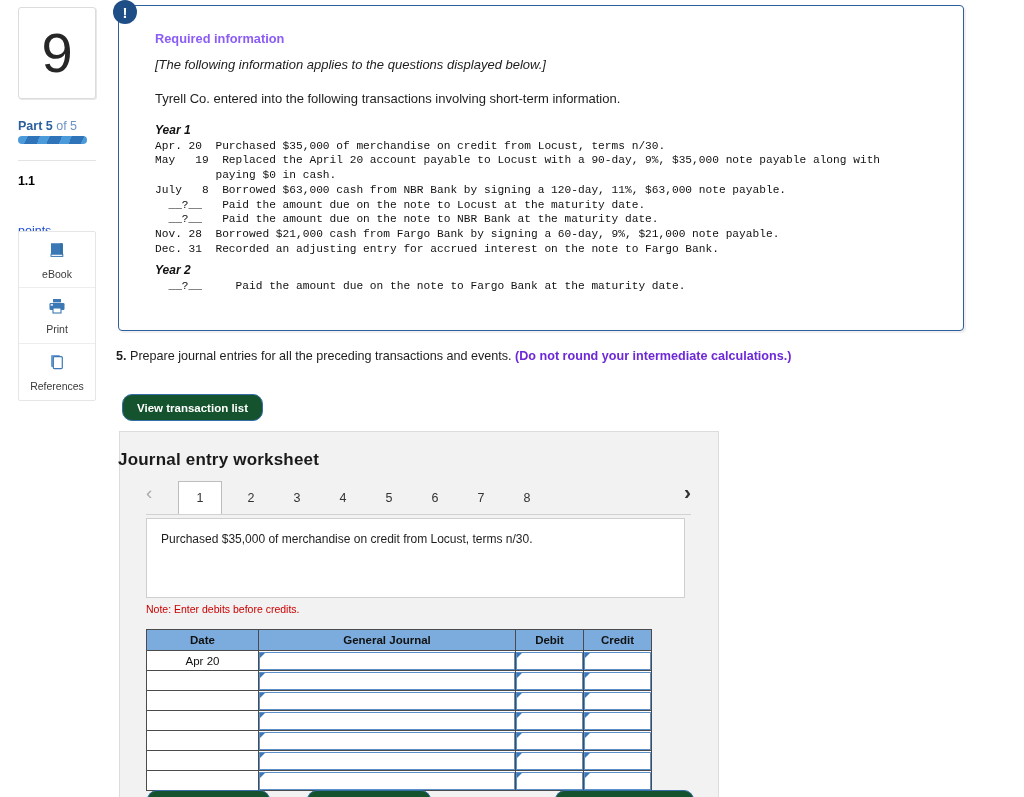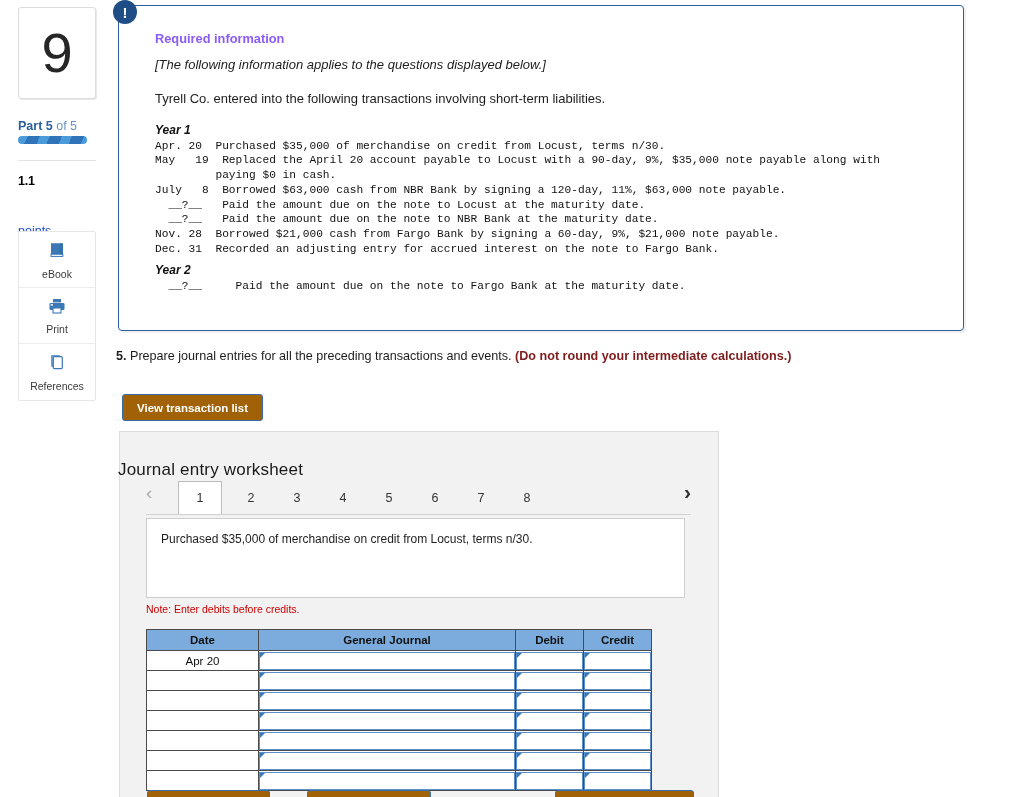--- a/index.html
+++ b/index.html
@@ -69,36 +69,36 @@
   .req-intro { position: absolute; left: 155px; top: 91px; font-size: 13px; color: #1d1d1d; }
 
   .mono-block { position: absolute; left: 155px; top: 123px; font-family: "Liberation Mono", monospace;
                 font-size: 11.2px; line-height: 14.7px; color: #111; white-space: pre; }
   .yr-head { font-family: "Liberation Sans", sans-serif; font-size: 12px; font-weight: bold; font-style: italic; color: #111; }
   .yr-gap { display: block; height: 7px; }
 
   
   .q-line { position: absolute; left: 116px; top: 349px; font-size: 12.6px; color: #1d1d1d; }
   .q-line .qn { font-weight: bold; }
-  .q-line .warn { color: #7f1d1d; font-weight: bold; }
+  .q-line .warn { color: #6d28d9; font-weight: bold; }
 
   
   .btn-blue {
-    background: #a16207; border: 1px solid #356ea8; color: #fff;
-    font-size: 11.5px; font-weight: bold; border-radius: 3px; cursor: pointer;
+    background: #14532d; border: 1px solid #356ea8; color: #fff;
+    font-size: 11.5px; font-weight: bold; border-radius: 10px; cursor: pointer;
     font-family: "Liberation Sans", sans-serif;
   }
   .view-tx-btn { position: absolute; left: 122px; top: 394px; width: 141px; height: 27px; }
 
   
   .ws-panel {
     position: absolute; left: 119px; top: 431px; width: 600px; height: 366px;
     background: #f2f2f2; border: 1px solid #dcdcdc; border-bottom: none;
   }
-  .ws-title { position: absolute; left: 118px; top: 450px; font-size: 17px; font-weight: normal; color: #1a1a1a; letter-spacing: 0.2px; margin-top: 10px; }
+  .ws-title { position: absolute; left: 118px; top: 450px; font-size: 17px; font-weight: bold; color: #1a1a1a; letter-spacing: 0.2px; }
 
   .pager { position: absolute; left: 146px; top: 481px; width: 545px; height: 34px; }
   .pg-arrow { position: absolute; top: 2px; font-size: 19px; color: #555; cursor: pointer; line-height: 1;
               font-family: "Liberation Sans", sans-serif; font-weight: 300; }
   .pg-prev { left: 0px; color: #aaa; }
   .pg-next { right: 0px; font-weight: bold; color: #333; font-size: 21px; top: 0px;}
   .pg-tab {
     position: absolute; top: 0; width: 44px; height: 34px;
     display: flex; align-items: center; justify-content: center;
     font-size: 12.5px; color: #333; cursor: pointer;
@@ -204,21 +204,21 @@
       </div>
 
     </div>
   </div>
 
   <div class="info-panel"></div>
   <div class="alert-badge">!</div>
 
   <div class="req-title">Required information</div>
   <div class="req-italic">[The following information applies to the questions displayed below.]</div>
-  <div class="req-intro">Tyrell Co. entered into the following transactions involving short-term liabilities.</div>
+  <div class="req-intro">Tyrell Co. entered into the following transactions involving short-term information.</div>
 
   <div class="mono-block"><span class="yr-head">Year 1</span>
 <span>Apr. 20  Purchased $35,000 of merchandise on credit from Locust, terms n/30.
 May   19  Replaced the April 20 account payable to Locust with a 90-day, 9%, $35,000 note payable along with
          paying $0 in cash.
 July   8  Borrowed $63,000 cash from NBR Bank by signing a 120-day, 11%, $63,000 note payable.
   __?__   Paid the amount due on the note to Locust at the maturity date.
   __?__   Paid the amount due on the note to NBR Bank at the maturity date.
 Nov. 28  Borrowed $21,000 cash from Fargo Bank by signing a 60-day, 9%, $21,000 note payable.
 Dec. 31  Recorded an adjusting entry for accrued interest on the note to Fargo Bank.</span><span class="yr-gap"></span><span class="yr-head">Year 2</span>

